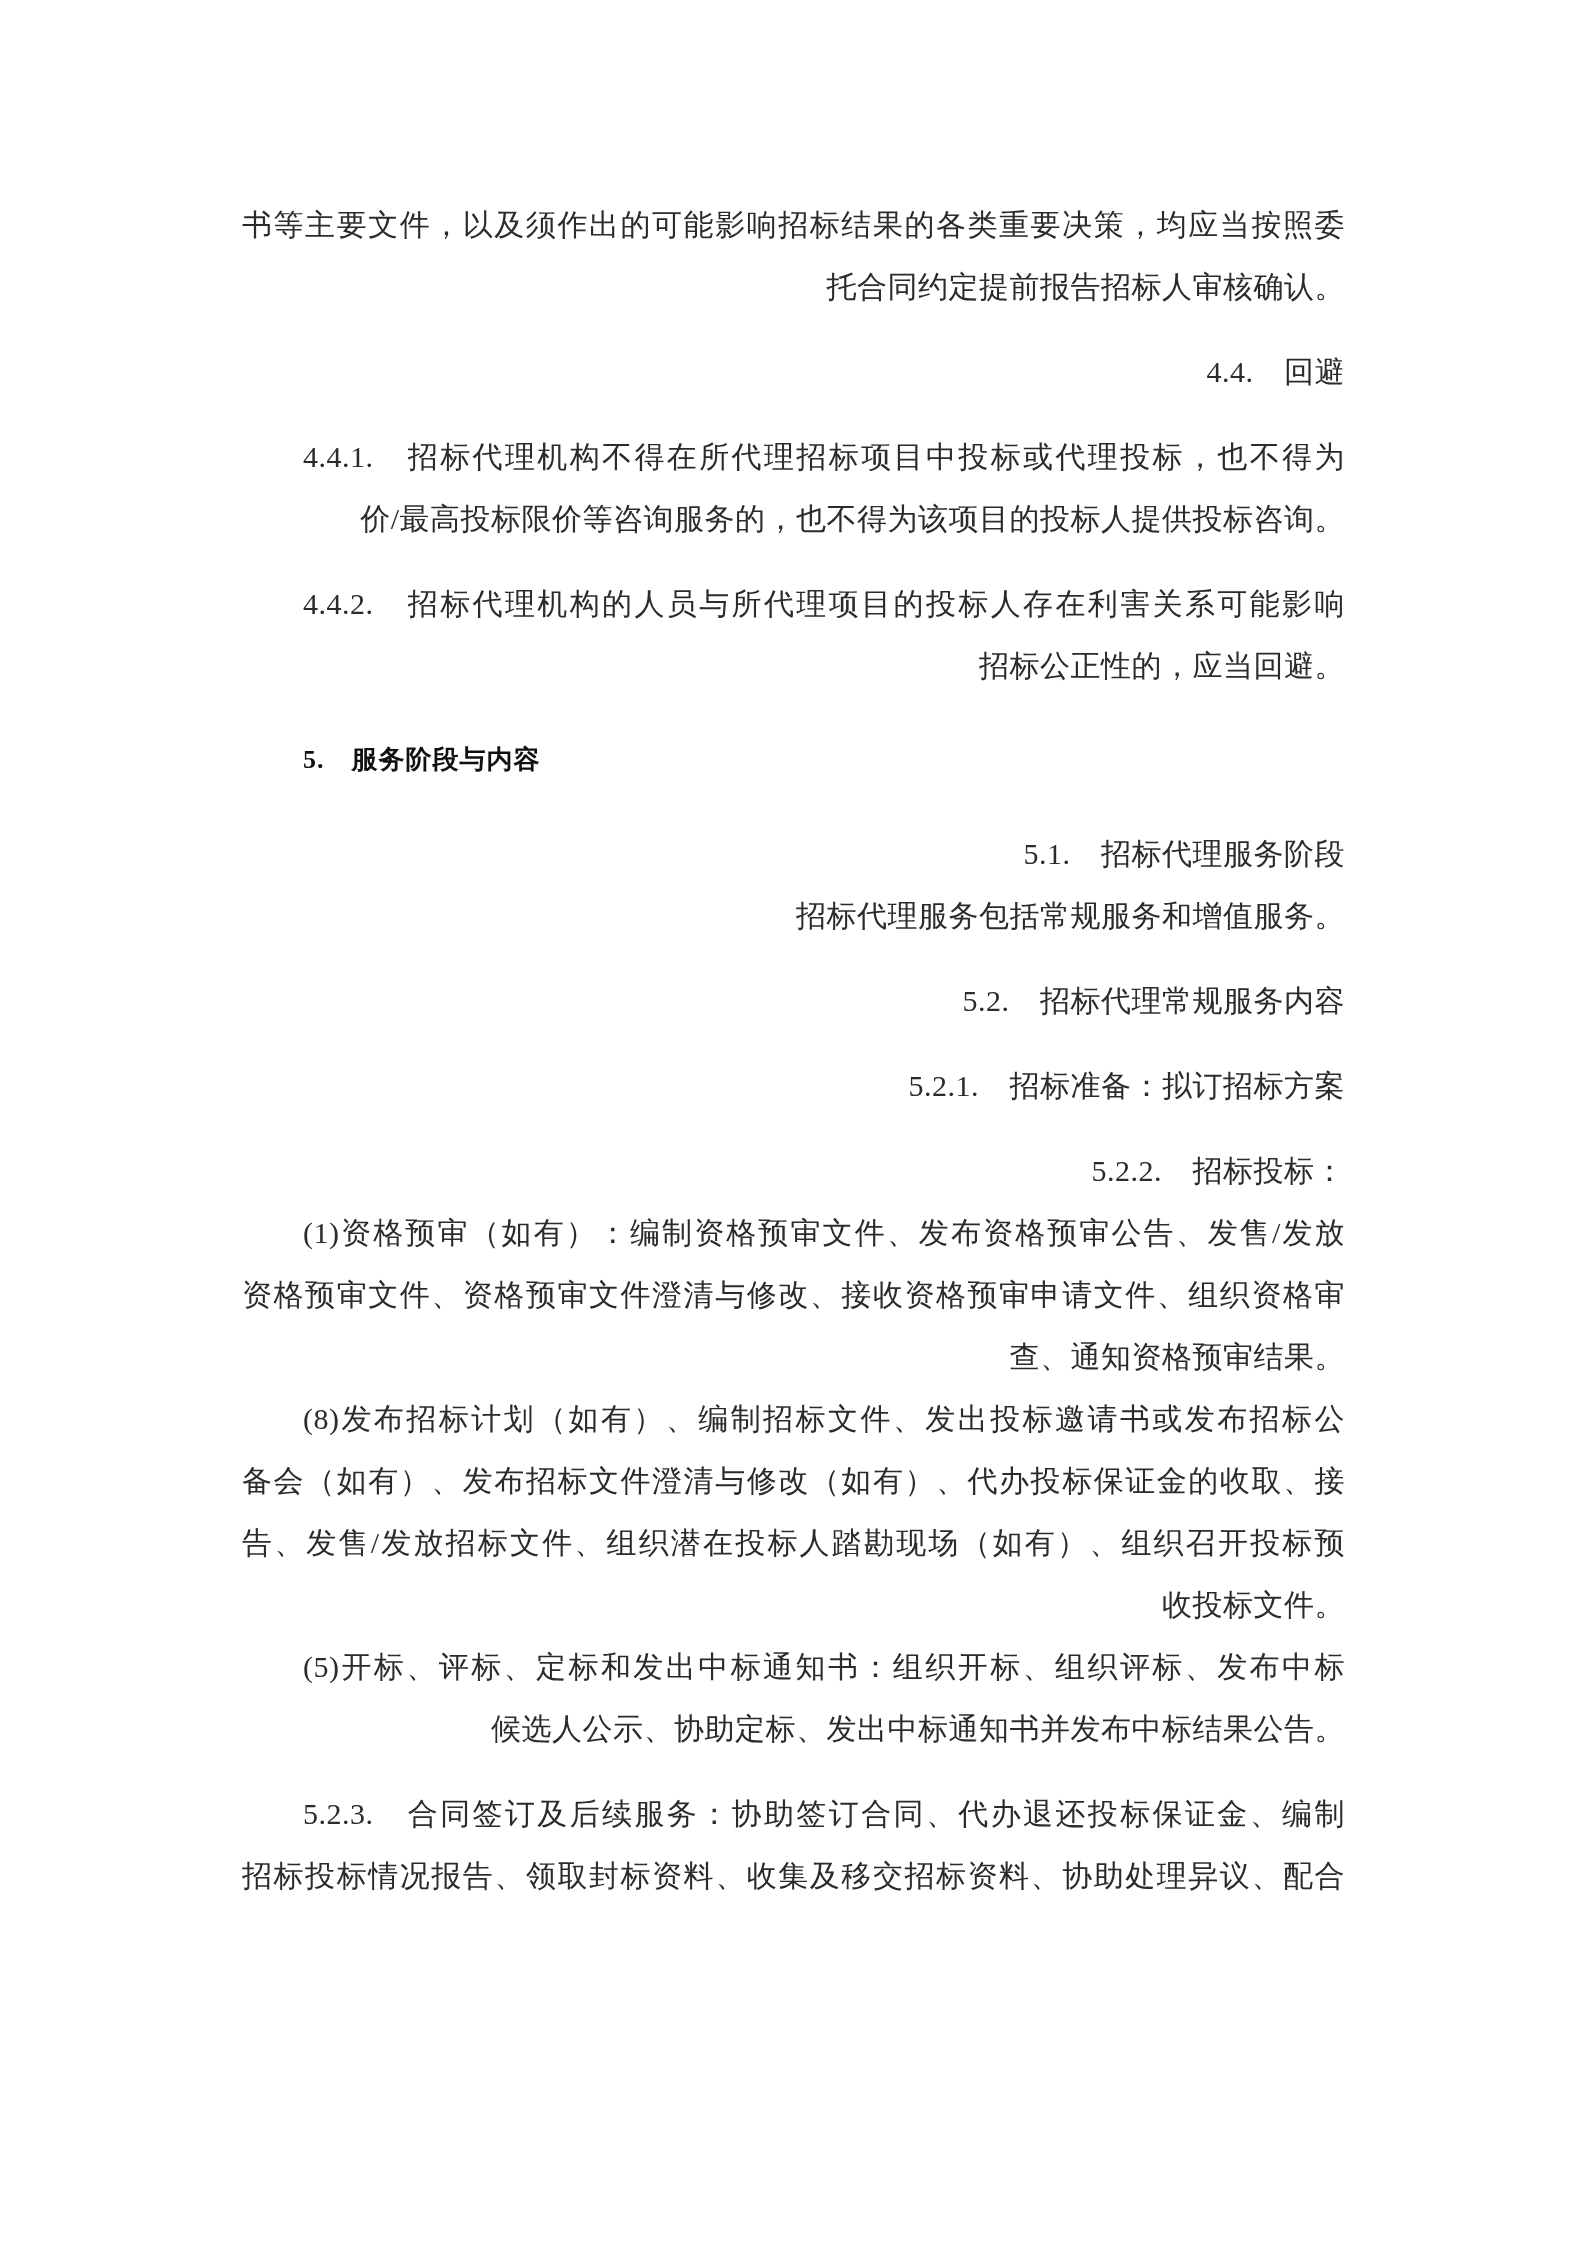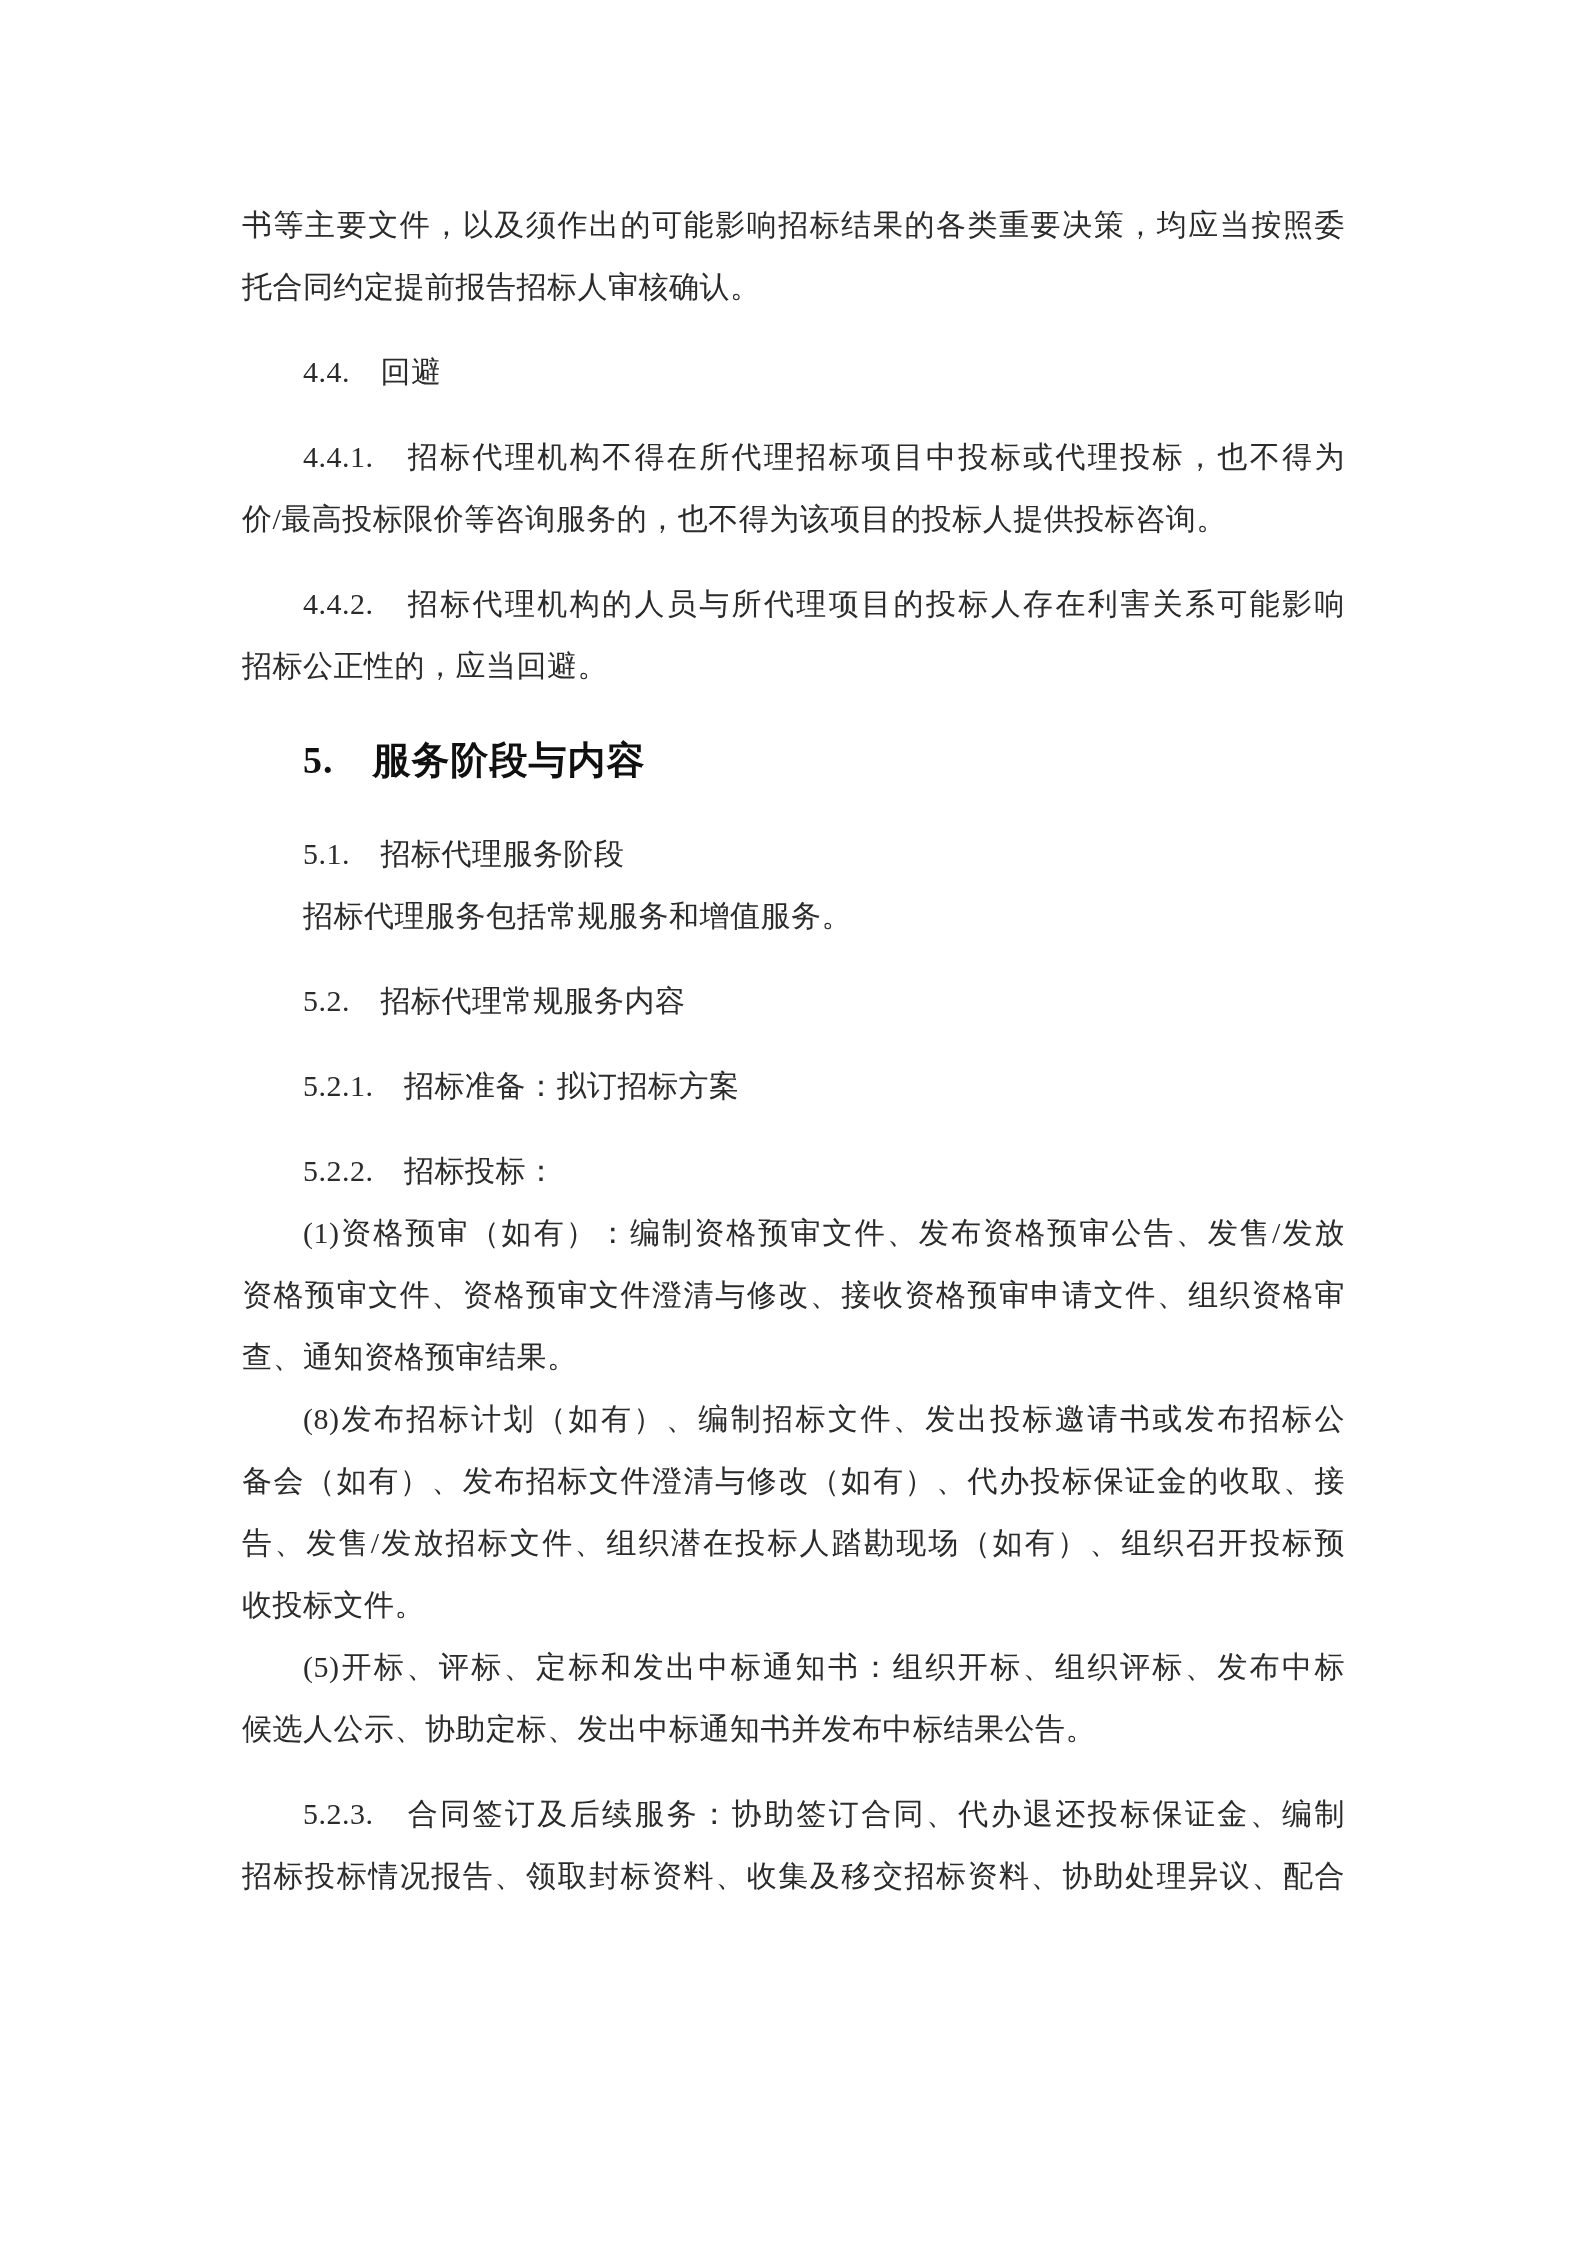--- a/index.html
+++ b/index.html
@@ -19,35 +19,35 @@
     position: absolute;
     left: 242px;
     top: 194px;
     width: 1103px;
     color: #2b2b2b;
   }
   .line {
     font-size: 30px;
     line-height: 62px;
     letter-spacing: 0.5px;
-    text-align: left;
+    text-align: right;
     font-weight: normal;
   }
   .line.justify {
     text-align: justify;
     text-align-last: justify;
   }
   .line.indent {
     text-indent: 61px;
   }
   .line.gap {
     margin-top: 23px;
   }
   .line.h1 {
-    font-size: 38px;
+    font-size: 26px;
     line-height: 80px;
     font-weight: bold;
     color: #101010;
     letter-spacing: 1px;
     margin-top: 23px;
     margin-bottom: 23px;
     text-align: left;
     text-align-last: auto;
   }
   .page-number {

